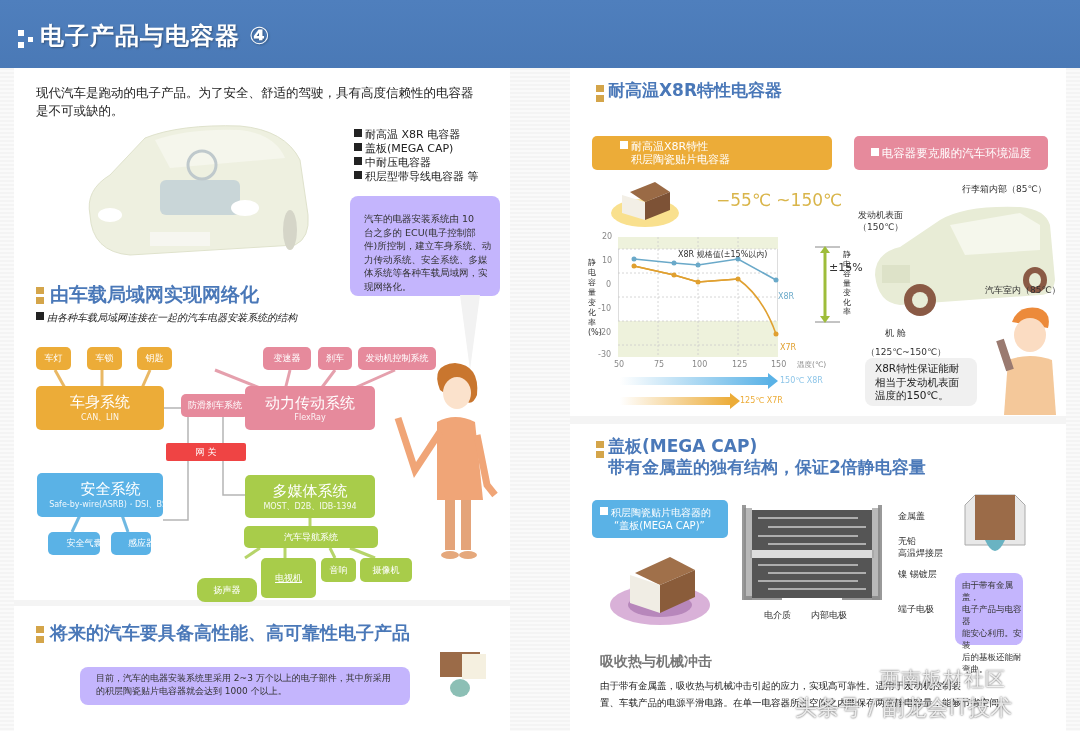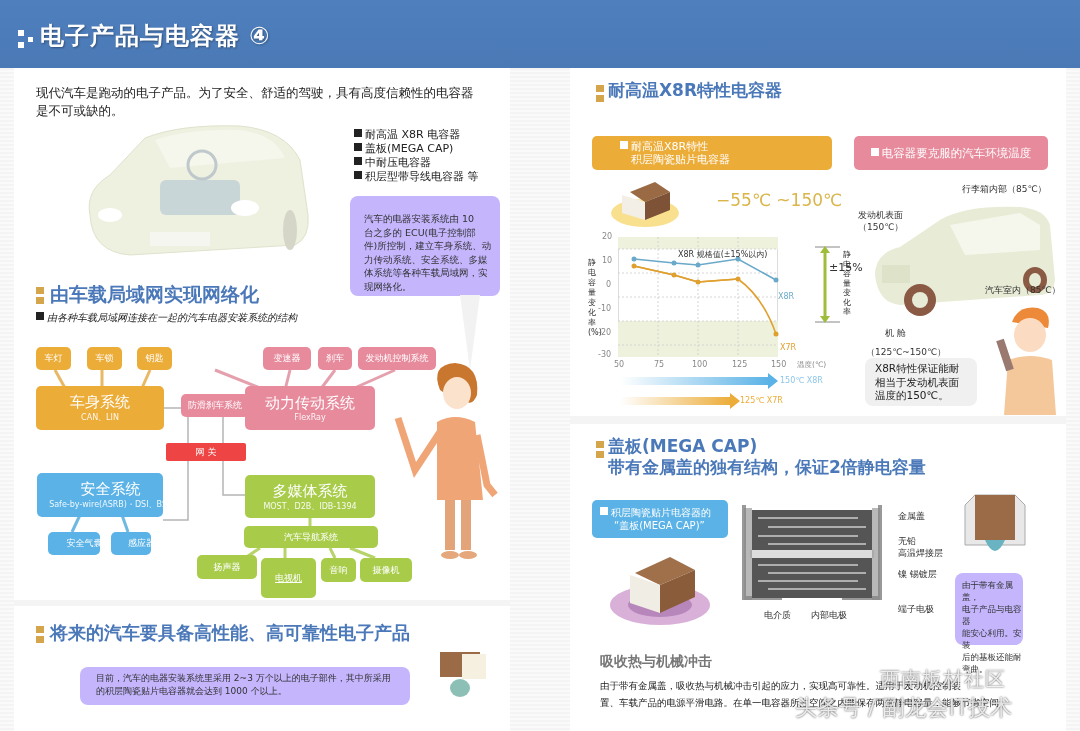--- a/index.html
+++ b/index.html
@@ -141,21 +141,21 @@
   <div class="sub">Safe-by-wire(ASRB)・DSI、BST</div>
 </div>
 <div class="box bl sm" style="left:48px;top:532px;width:52px;height:23px;">安全气囊</div>
 <div class="box bl sm" style="left:111px;top:532px;width:40px;height:23px;">感应器</div>
 
 <div class="box gr" style="left:245px;top:475px;width:130px;height:43px;">
   <div class="big">多媒体系统</div>
   <div class="sub">MOST、D2B、IDB-1394</div>
 </div>
 <div class="box gr sm" style="left:244px;top:526px;width:134px;height:22px;">汽车导航系统</div>
-<div class="box gr sm" style="left:197px;top:555px;width:60px;height:24px;">扬声器</div>
+<div class="box gr sm" style="left:197px;top:578px;width:60px;height:24px;border-radius:8px;">扬声器</div>
 <div class="box gr sm" style="left:261px;top:558px;width:55px;height:40px;text-decoration:underline;">电视机</div>
 <div class="box gr sm" style="left:321px;top:558px;width:35px;height:24px;">音响</div>
 <div class="box gr sm" style="left:360px;top:558px;width:52px;height:24px;">摄像机</div>
 
 <svg style="left:395px;top:360px;" width="110" height="220">
   <path d="M45,30 Q35,5 60,3 Q85,5 82,35 Q78,45 72,42 Q58,40 45,30Z" fill="#c9762e"></path>
   <ellipse cx="62" cy="33" rx="14" ry="16" fill="#fbe2cc"></ellipse>
   <path d="M42,62 Q60,52 80,62 L88,140 L42,140Z" fill="#f0a577"></path>
   <path d="M45,72 L20,110 L3,58" stroke="#f0a577" stroke-width="7" fill="none"></path>
   <path d="M82,75 L92,125 L100,135" stroke="#f0a577" stroke-width="7" fill="none"></path>

